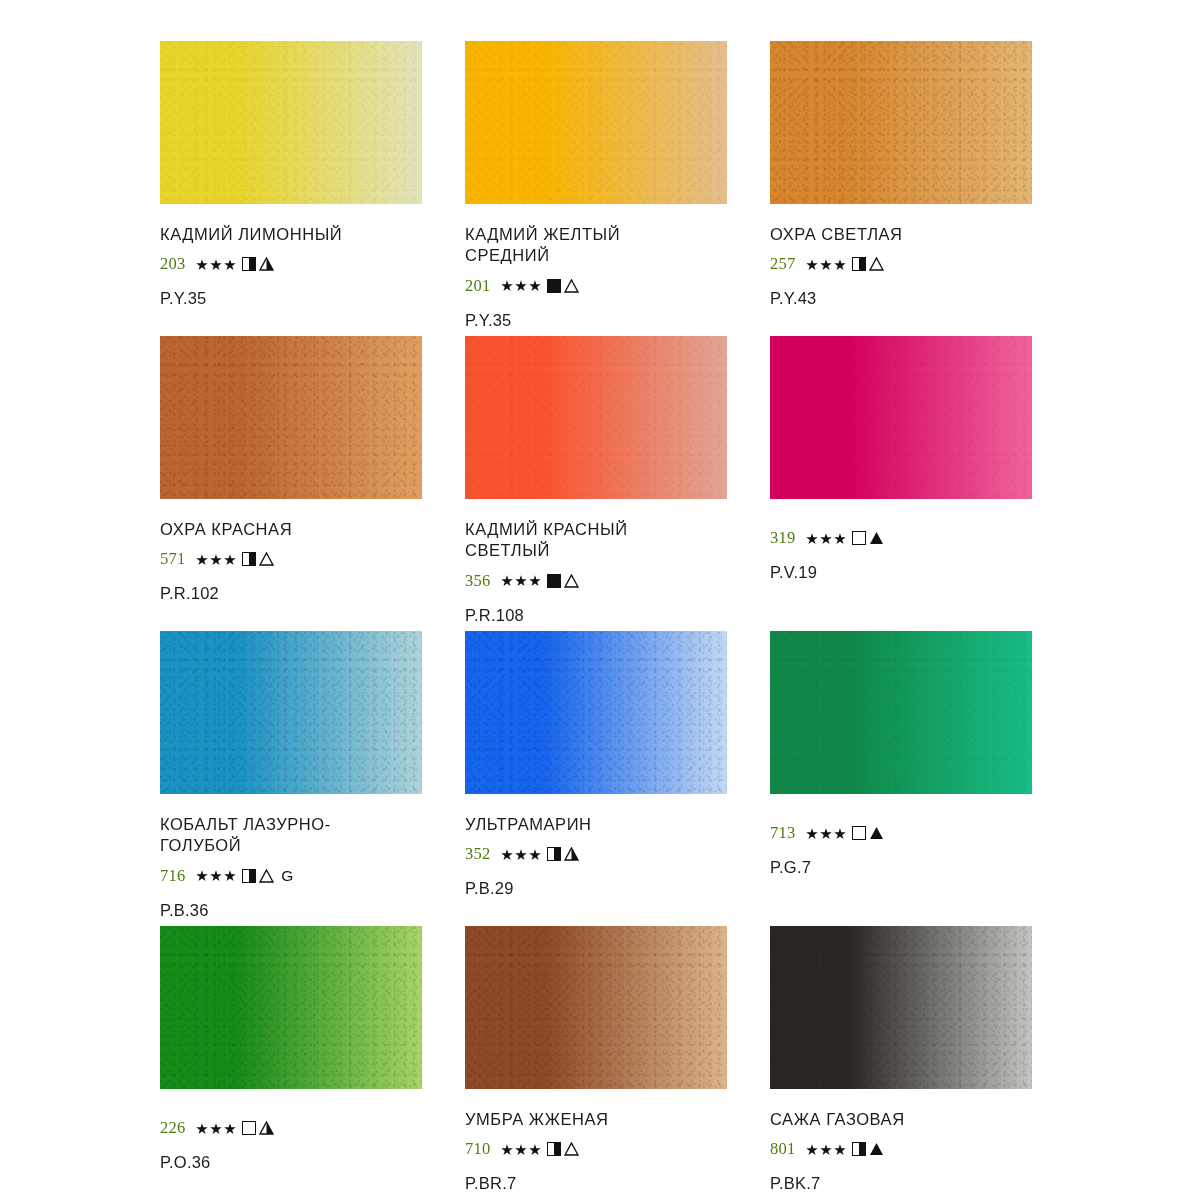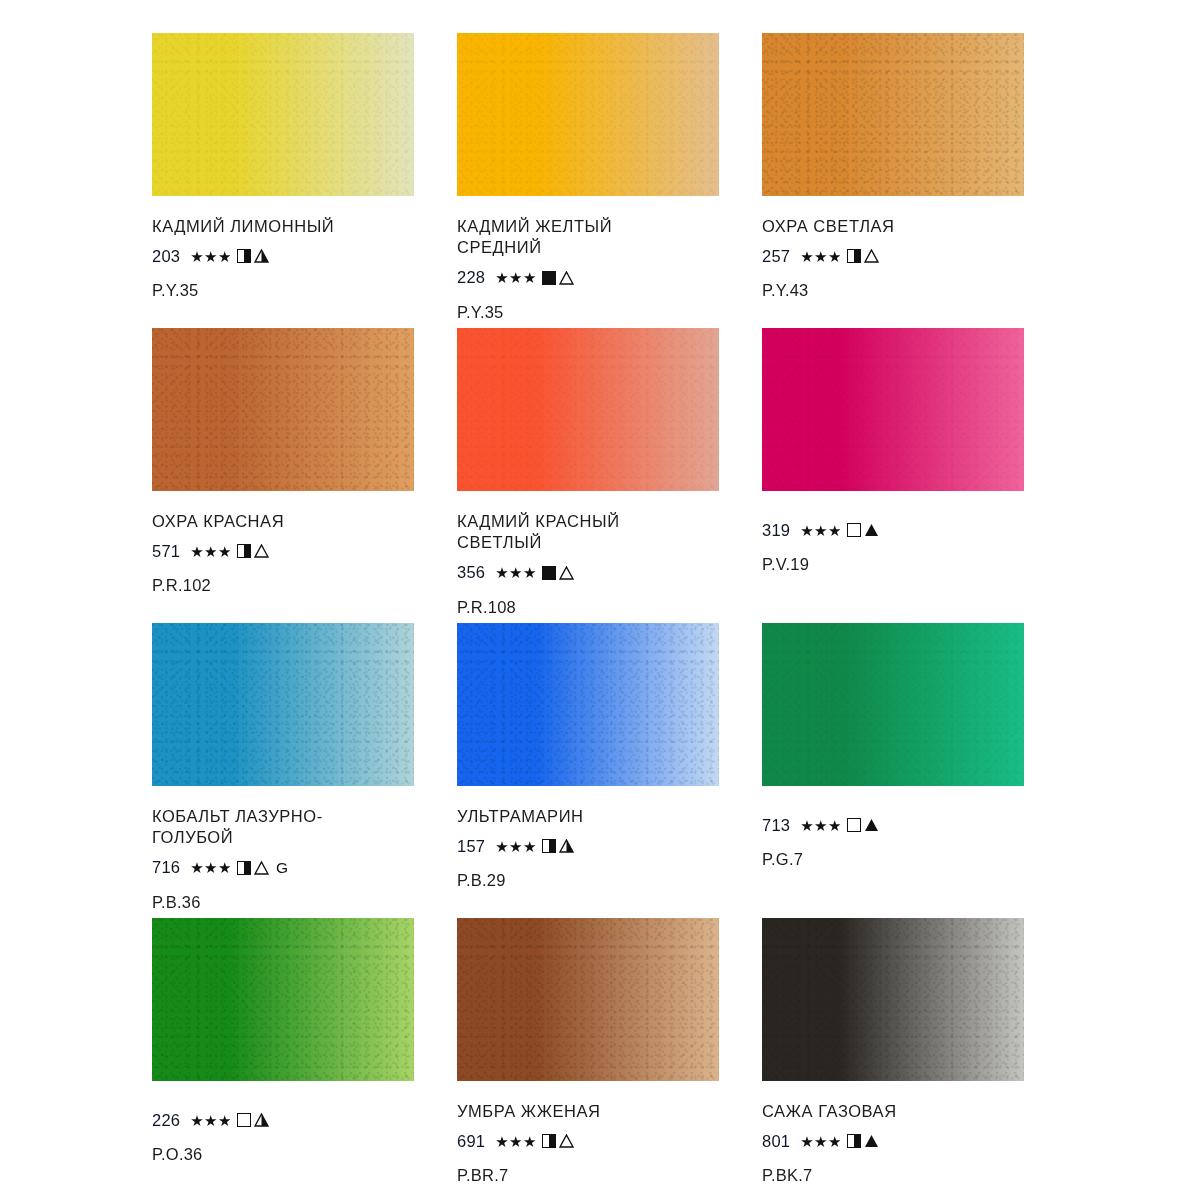--- a/index.html
+++ b/index.html
@@ -6,21 +6,21 @@
   html, body {
     width: 1200px; height: 1200px;
     background: #ffffff;
     font-family: "Liberation Sans", "DejaVu Sans", sans-serif;
     overflow: hidden;
   }
   #sheet {
     width: 1200px; height: 994px;
     position: relative;
     background: #ffffff;
-    padding: 0;
+    padding: 8px;
   }
   .grid {
     display: grid;
     grid-template-columns: repeat(3, 305px);
     grid-template-rows: repeat(4, 295px);
     column-gap: 0px;
     row-gap: 0px;
     padding-left: 152px;
     padding-top: 33px;
   }
@@ -57,22 +57,23 @@
     text-transform: uppercase;
   }
   .line2 {
     display: flex;
     align-items: center;
     margin-top: 9px;
     height: 20px;
   }
   .code {
     font-size: 16.5px;
-    color: #0f172a;
+    color: #4d7c0f;
     letter-spacing: .2px;
+    font-family: Liberation Serif, serif;
   }
   .marks {
     display: flex;
     align-items: center;
     margin-left: 10px;
     gap: 0px;
   }
   .stars { display: flex; align-items: center; letter-spacing: .5px; margin-right: 2px; }
   .star {
     font-size: 15px; line-height: 1; color: #111;
@@ -134,21 +135,21 @@
         </div>
       </div>
       <div class="cell">
         <div class="swatch smooth" style="background: linear-gradient(90deg, rgb(249, 181, 0) 0%, rgb(249, 181, 0) 30%, rgb(229, 190, 141) 100%);">
           <div class="grain"></div>
         </div>
         <div class="info">
           <div class="pname">КАДМИЙ ЖЕЛТЫЙ
 СРЕДНИЙ</div>
           <div class="line2">
-            <span class="code">228</span>
+            <span class="code">201</span>
             <span class="marks">
               <span class="stars star">★★★</span>
               <span class="sq full">
                 <i></i>
               </span>
               <span class="tri">
                 <svg width="15" height="14" viewBox="0 0 15 14">
                   <polygon points="7.5,1 14,13 1,13" fill="none" stroke="#111" stroke-width="1.4"></polygon>
                 </svg>
               </span>
@@ -274,21 +275,21 @@
           <div class="pig">P.B.36</div>
         </div>
       </div>
       <div class="cell">
         <div class="swatch " style="background: linear-gradient(90deg, rgb(21, 101, 238) 0%, rgb(21, 101, 238) 30%, rgb(195, 217, 244) 100%);">
           <div class="grain"></div>
         </div>
         <div class="info">
           <div class="pname">УЛЬТРАМАРИН</div>
           <div class="line2">
-            <span class="code">157</span>
+            <span class="code">352</span>
             <span class="marks">
               <span class="stars star">★★★</span>
               <span class="sq half">
                 <i></i>
               </span>
               <span class="tri">
                 <svg width="15" height="14" viewBox="0 0 15 14">
                   <polygon points="7.5,1 14,13 7.5,13" fill="#111"></polygon>
                   <polygon points="7.5,1 14,13 1,13" fill="none" stroke="#111" stroke-width="1.4"></polygon>
                 </svg>
@@ -343,21 +344,21 @@
           <div class="pig">P.O.36</div>
         </div>
       </div>
       <div class="cell">
         <div class="swatch " style="background: linear-gradient(90deg, rgb(142, 74, 36) 0%, rgb(142, 74, 36) 30%, rgb(220, 180, 140) 100%);">
           <div class="grain"></div>
         </div>
         <div class="info">
           <div class="pname">УМБРА ЖЖЕНАЯ</div>
           <div class="line2">
-            <span class="code">691</span>
+            <span class="code">710</span>
             <span class="marks">
               <span class="stars star">★★★</span>
               <span class="sq half">
                 <i></i>
               </span>
               <span class="tri">
                 <svg width="15" height="14" viewBox="0 0 15 14">
                   <polygon points="7.5,1 14,13 1,13" fill="none" stroke="#111" stroke-width="1.4"></polygon>
                 </svg>
               </span>

